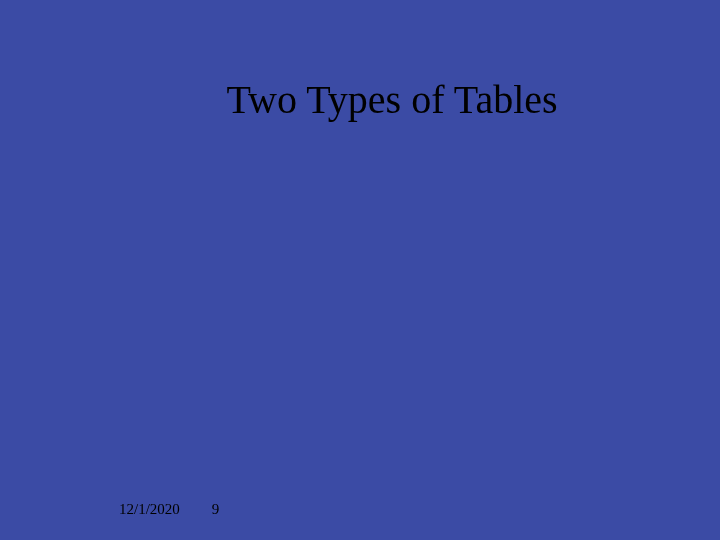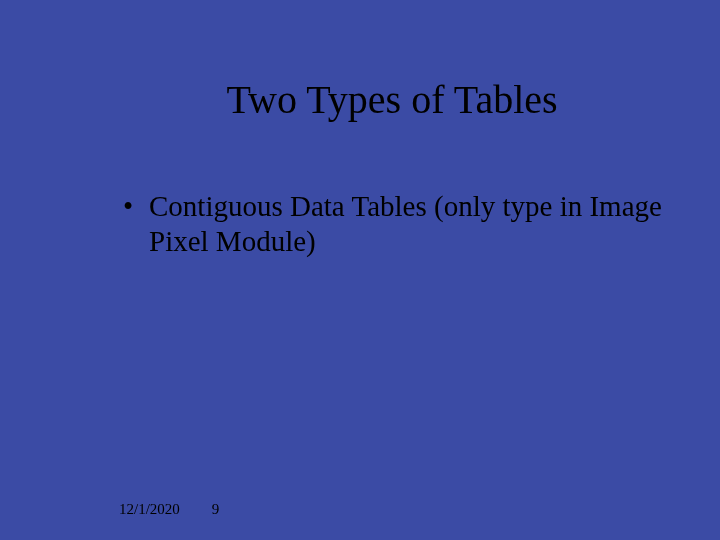--- a/index.html
+++ b/index.html
@@ -53,19 +53,18 @@
       padding-right: 55px;
       font-size: 15px;
     }
   </style>
 </head>
 <body>
 
 <h1 class="slide-title">Two Types of  Tables</h1>
 
 <ul class="bullet-list">
-  <li class="bullet-item">Contiguous Data Tables (only type in Image Pixel Module)</li>
 </ul>
 
 <div class="footer">
   <span>12/1/2020</span>
   <span>9</span>
 </div>
 
 </body></html>

